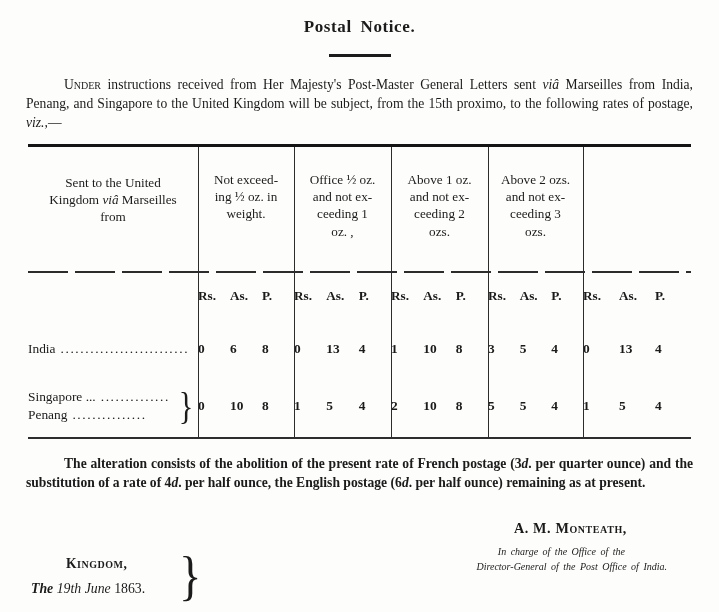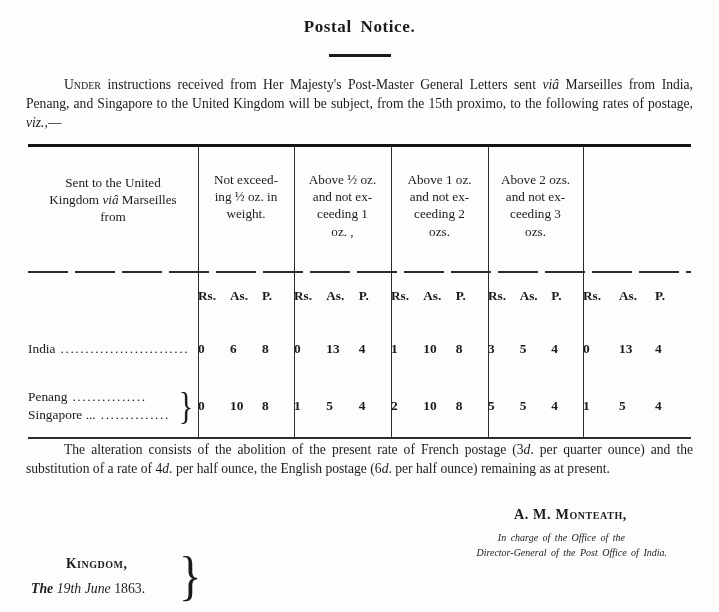--- a/index.html
+++ b/index.html
@@ -27,21 +27,21 @@
     margin: 17px auto 0 auto;
   }
   .para {
     margin: 0 26px;
     font-size: 13.6px;
     line-height: 1.4;
     text-align: justify;
     text-indent: 38px;
   }
   .intro { margin-top: 18px; }
-  .closing { margin-top: 1px; }
+  .closing { margin-top: 15px; font-weight: bold; }
   .smallcaps { font-variant: small-caps; }
   i { font-style: italic; }
 
   
   .ptable {
     position: relative;
     width: 663px;
     margin: 12px auto 0 auto;
     border-top: 3px solid #141414;
     border-bottom: 2px solid #2d2d2d;
@@ -174,21 +174,21 @@
   <div class="hsep"></div>
 
   <div class="trow header-row">
     <div class="cell w1 hcell origin"><span>Sent to the United Kingdom </span><i>viâ</i><span> Marseilles from</span></div>
     <div class="cell w2 hcell">
         <div>Not exceed-</div>
         <div>ing ½ oz. in</div>
         <div>weight.</div>
       </div>
     <div class="cell w3 hcell">
-        <div>Above ½ oz.</div>
+        <div>Office ½ oz.</div>
         <div>and not ex-</div>
         <div>ceeding 1</div>
         <div>oz. ,</div>
       </div>
     <div class="cell w4 hcell">
         <div>Above 1 oz.</div>
         <div>and not ex-</div>
         <div>ceeding 2</div>
         <div>ozs.</div>
       </div>
@@ -258,26 +258,26 @@
         <span>0</span>
         <span>13</span>
         <span>4</span>
       </div>
   </div>
 
   <div class="trow data-row2">
     <div class="cell w1 labelcell">
       <div class="plines">
         <div class="pline">
+            <span>Singapore ...</span>
+            <span class="dots">..............</span>
+          </div>
+        <div class="pline">
             <span>Penang</span>
             <span class="dots">...............</span>
-          </div>
-        <div class="pline">
-            <span>Singapore ...</span>
-            <span class="dots">..............</span>
           </div>
       </div>
       <span class="brace-sm">}</span>
     </div>
     <div class="cell w2 triple ratecell">
         <span>0</span>
         <span>10</span>
         <span>8</span>
       </div>
     <div class="cell w3 triple ratecell">

